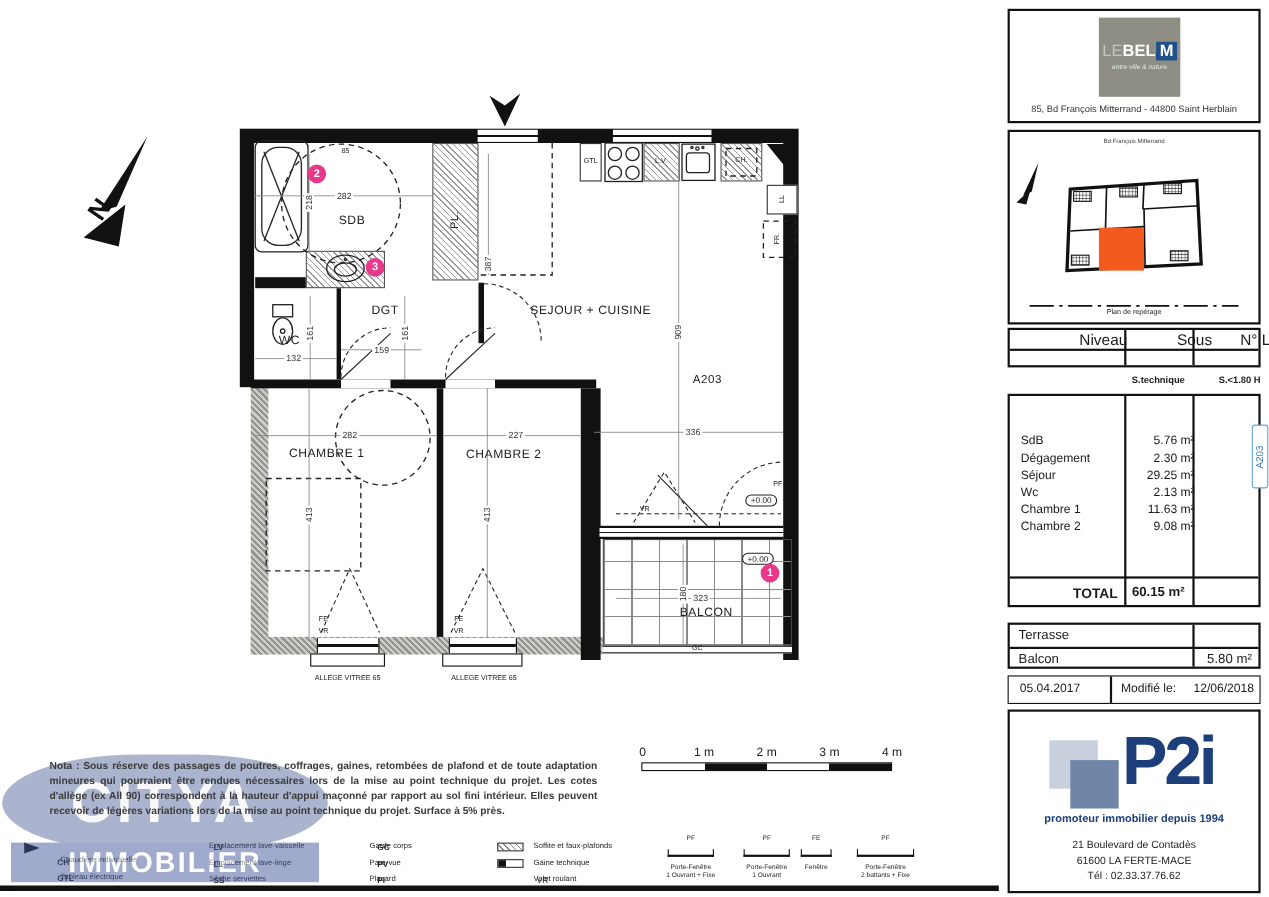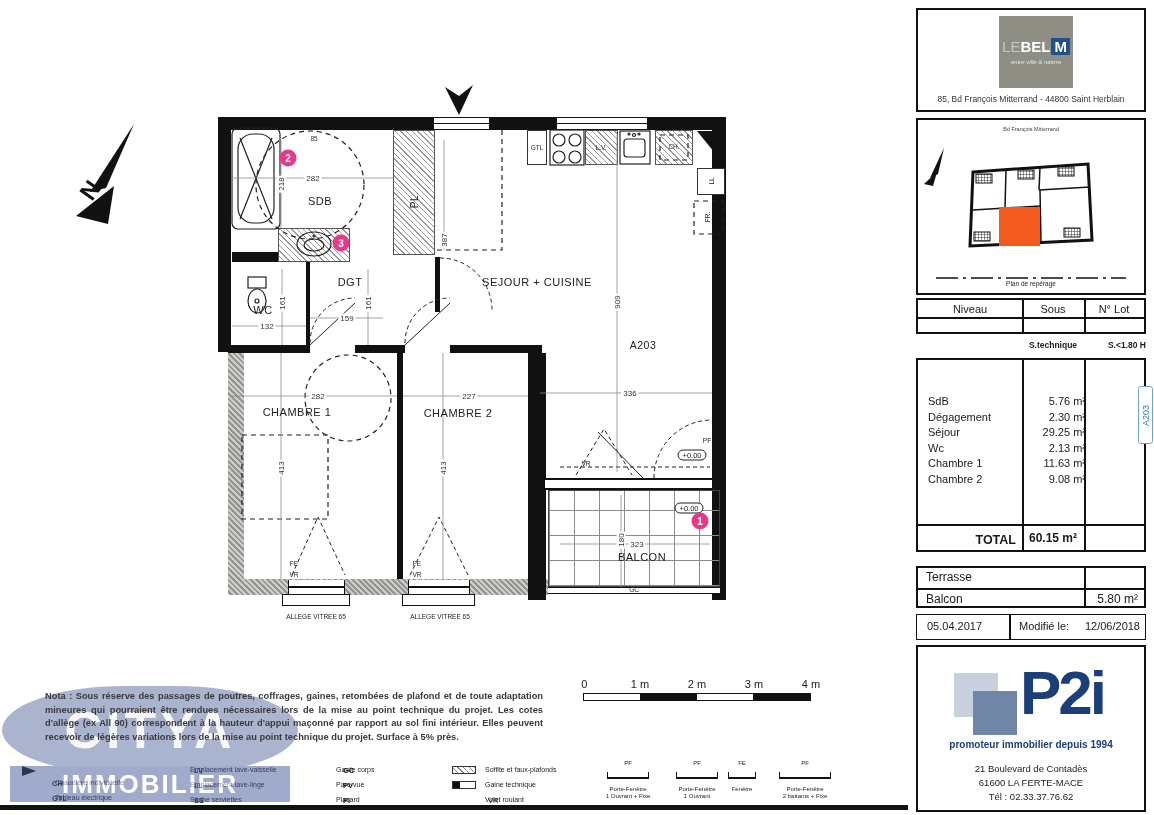--- a/index.html
+++ b/index.html
@@ -25,21 +25,21 @@
   .oval{position:absolute;border:1px solid #222;border-radius:9px;font-size:7.5px;padding:0 4px;background:#fff;transform:translate(-50%,-50%);white-space:nowrap;}
   .band{position:absolute;background:linear-gradient(to bottom,#fff 44%,#111 44%,#111 56%,#fff 56%);border-top:2px solid #111;border-bottom:2px solid #111;box-sizing:border-box;}
   .grid{position:absolute;border:1px solid #444;box-sizing:border-box;
         background-image:repeating-linear-gradient(90deg,#8a8a8a 0 1px,transparent 1px 25px),repeating-linear-gradient(0deg,#8a8a8a 0 1px,transparent 1px 25px);}
   .gc2{position:absolute;border-top:1.5px solid #111;border-bottom:1.5px solid #111;box-sizing:border-box;background:#fff;}
   .allege{position:absolute;font-size:6.5px;color:#222;transform:translate(-50%,0);white-space:nowrap;}
   
   .sbox{position:absolute;left:916px;width:230px;background:#fff;border:2px solid #111;box-sizing:border-box;}
   .vline{position:absolute;background:#111;width:2px;top:0;bottom:0;}
   .hline{position:absolute;background:#111;height:2px;left:0;right:0;}
-  .cell{position:absolute;font-size:11px;display:flex;align-items:center;justify-content:center;}
+  .cell{position:absolute;font-size:14px;display:flex;align-items:center;justify-content:center;margin-left:33px;}
   .srow{display:flex;line-height:15.5px;font-size:11px;}
   .srow .nm{width:96px;}
   .srow .vl{width:62px;text-align:right;}
   .shead{position:absolute;font-size:8.5px;font-weight:bold;text-align:center;}
   
   .leg-ab{position:absolute;font-size:7.5px;font-weight:bold;color:#222;padding-left:36px;}
   .leg-tx{position:absolute;font-size:7px;color:#222;white-space:nowrap;}
   .leg-ic{position:absolute;width:24px;height:8px;border:1px solid #333;box-sizing:border-box;}
   .wglyph{position:absolute;width:42px;height:7px;border-left:1px solid #111;border-right:1px solid #111;border-bottom:2px solid #111;box-sizing:border-box;transform:translate(-50%,0);}
   .wlab{position:absolute;font-size:6px;color:#222;text-align:center;transform:translate(-50%,0);line-height:7px;white-space:nowrap;}

